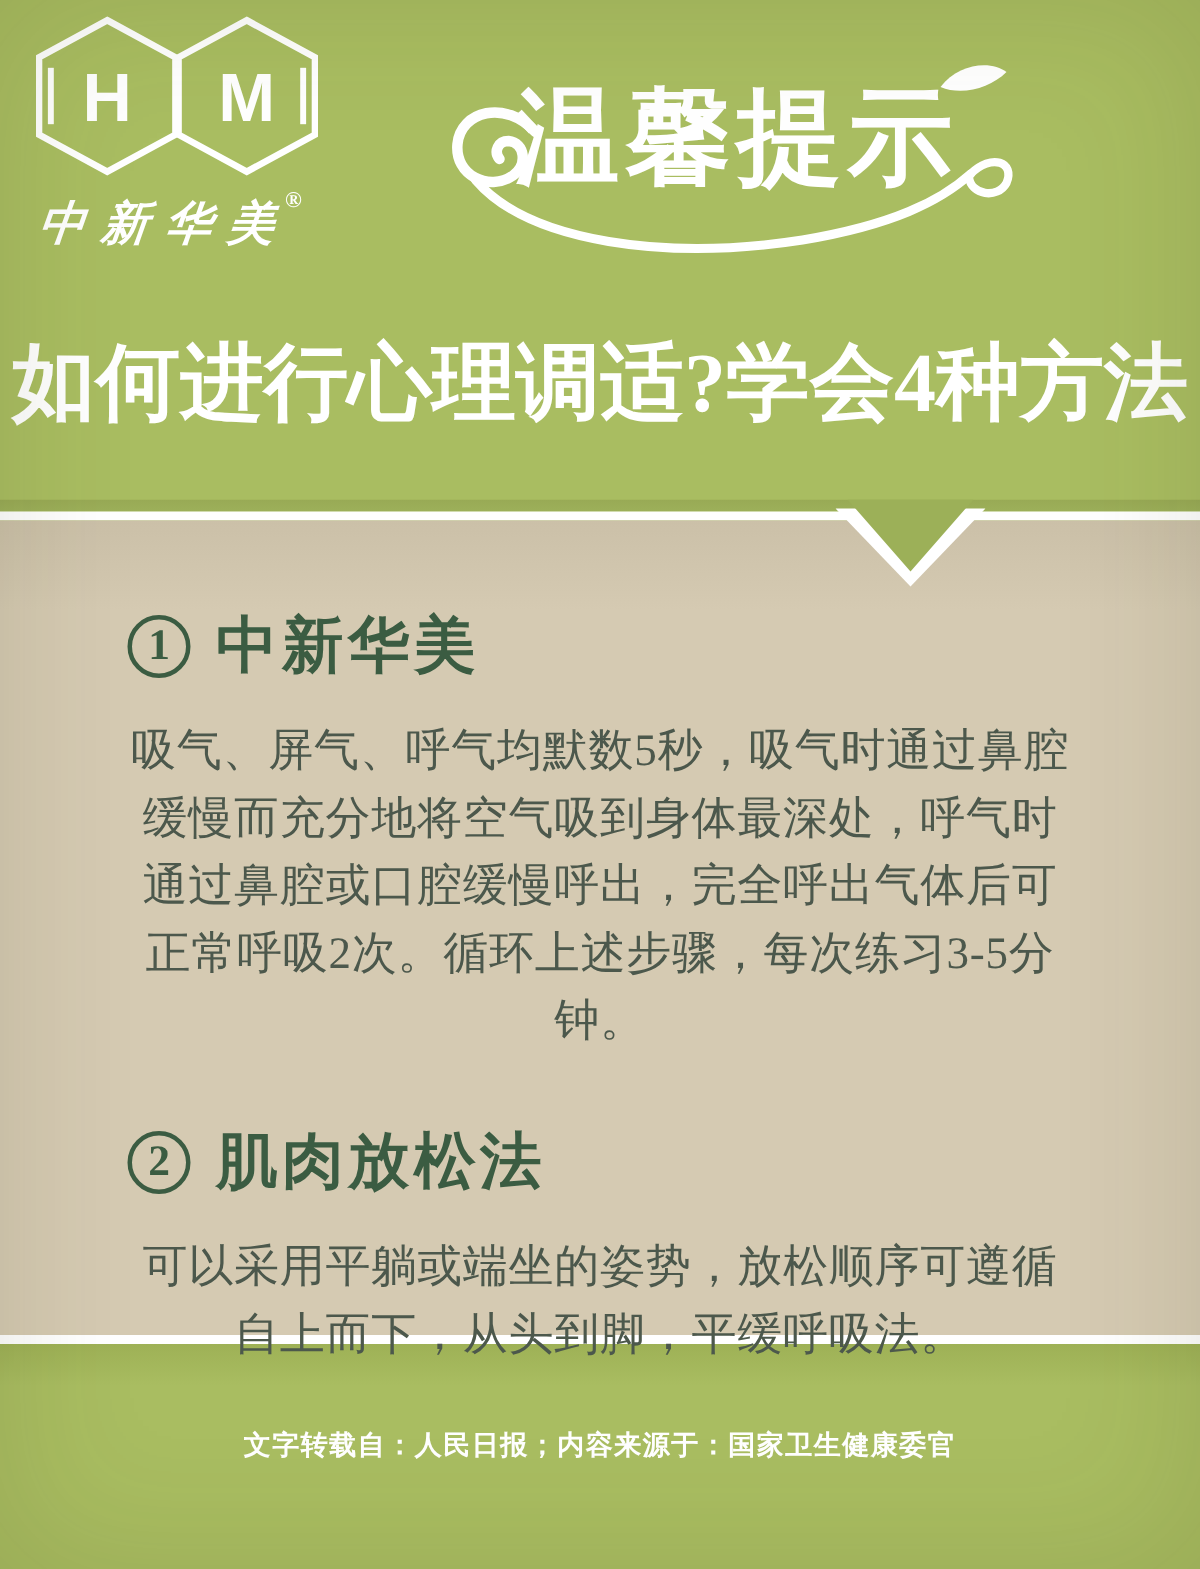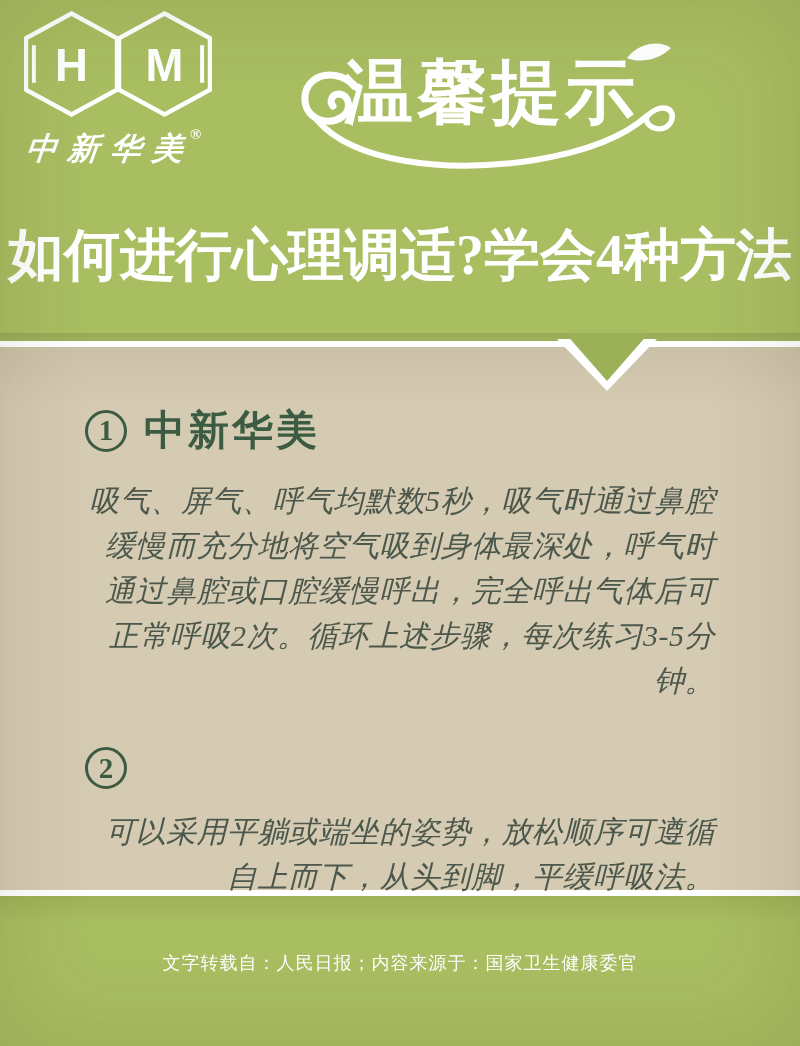--- a/index.html
+++ b/index.html
@@ -71,30 +71,30 @@
   .section + .section{margin-top:44px;}
   .section-title{display:flex;align-items:center;gap:17px;color:var(--heading-green);}
   .num-circle{
     width:42px;height:42px;border:3px solid var(--heading-green);border-radius:50%;
     display:flex;align-items:center;justify-content:center;
     font-size:29px;font-weight:700;flex:0 0 auto;
   }
   .section-title-text{font-size:41px;font-weight:700;letter-spacing:3px;}
   .section-body{
     margin-top:20px;font-size:30px;line-height:45px;color:var(--body-text);
-    text-align:right;letter-spacing:0.5px;font-style:italic;
+    text-align:center;letter-spacing:0.5px;
   }
 
   
   .footer{
     height:150px;background:linear-gradient(#9eb156,var(--green) 28px);
     padding-top:52px;text-align:center;
   }
   .footer-line{
-    color:var(--white);font-size:18px;line-height:31px;font-weight:400;
+    color:var(--white);font-size:18px;line-height:31px;font-weight:700;
     letter-spacing:1px;
   }
 </style>
 </head>
 <body>
 
 <div class="page">
 
   <div class="top-section">
 
@@ -140,20 +140,21 @@
       <div class="section-title">
         <span class="num-circle">1</span>
         <span class="section-title-text">中新华美</span>
       </div>
       <div class="section-body">吸气、屏气、呼气均默数5秒，吸气时通过鼻腔缓慢而充分地将空气吸到身体最深处，呼气时通过鼻腔或口腔缓慢呼出，完全呼出气体后可正常呼吸2次。循环上述步骤，每次练习3-5分钟。</div>
     </div>
 
     <div class="section">
       <div class="section-title">
         <span class="num-circle">2</span>
+        <span class="section-title-text">肌肉放松法</span>
       </div>
       <div class="section-body">可以采用平躺或端坐的姿势，放松顺序可遵循自上而下，从头到脚，平缓呼吸法。</div>
     </div>
 
   </div>
 
   <div class="sep-line"></div>
 
   <div class="footer">
     <div class="footer-line">文字转载自：人民日报；内容来源于：国家卫生健康委官</div>

